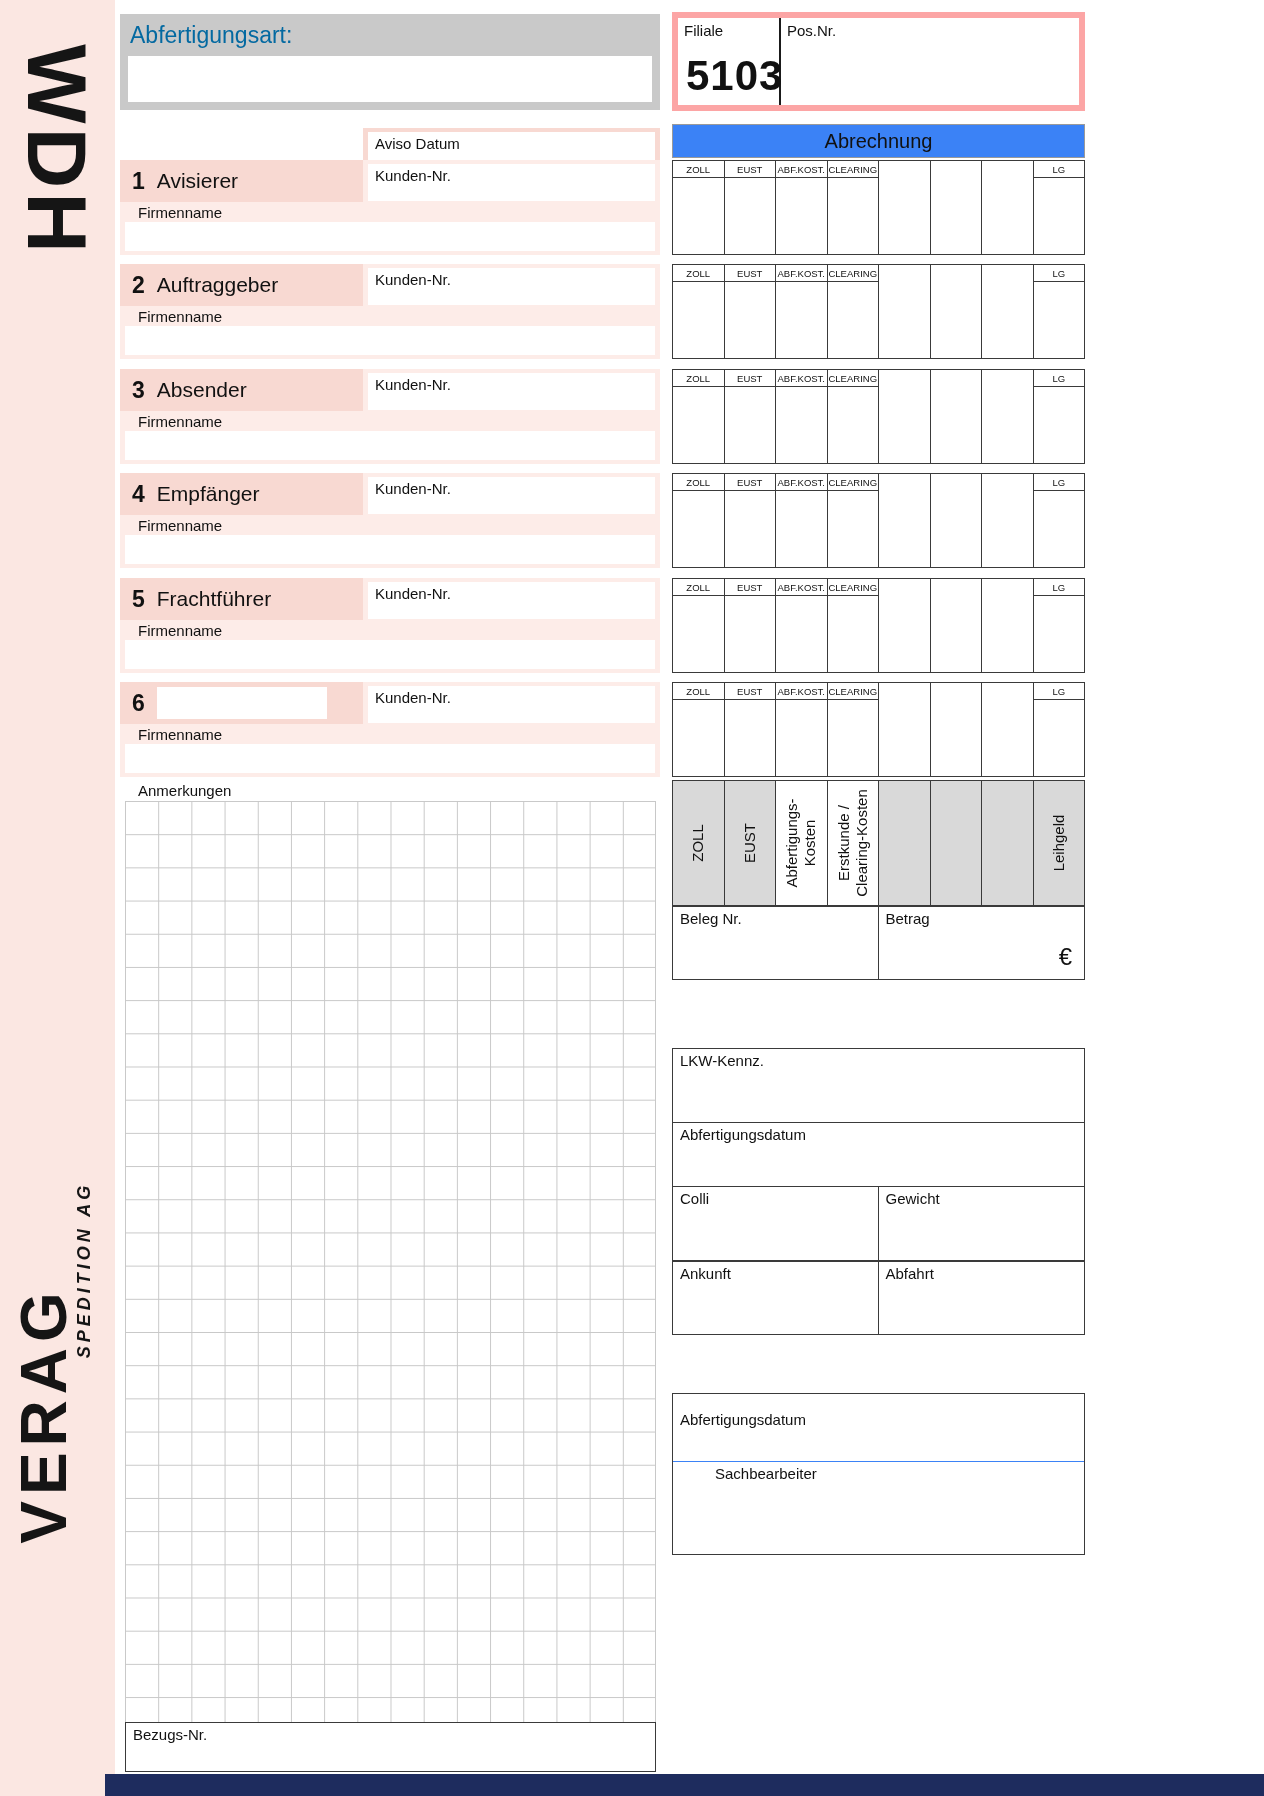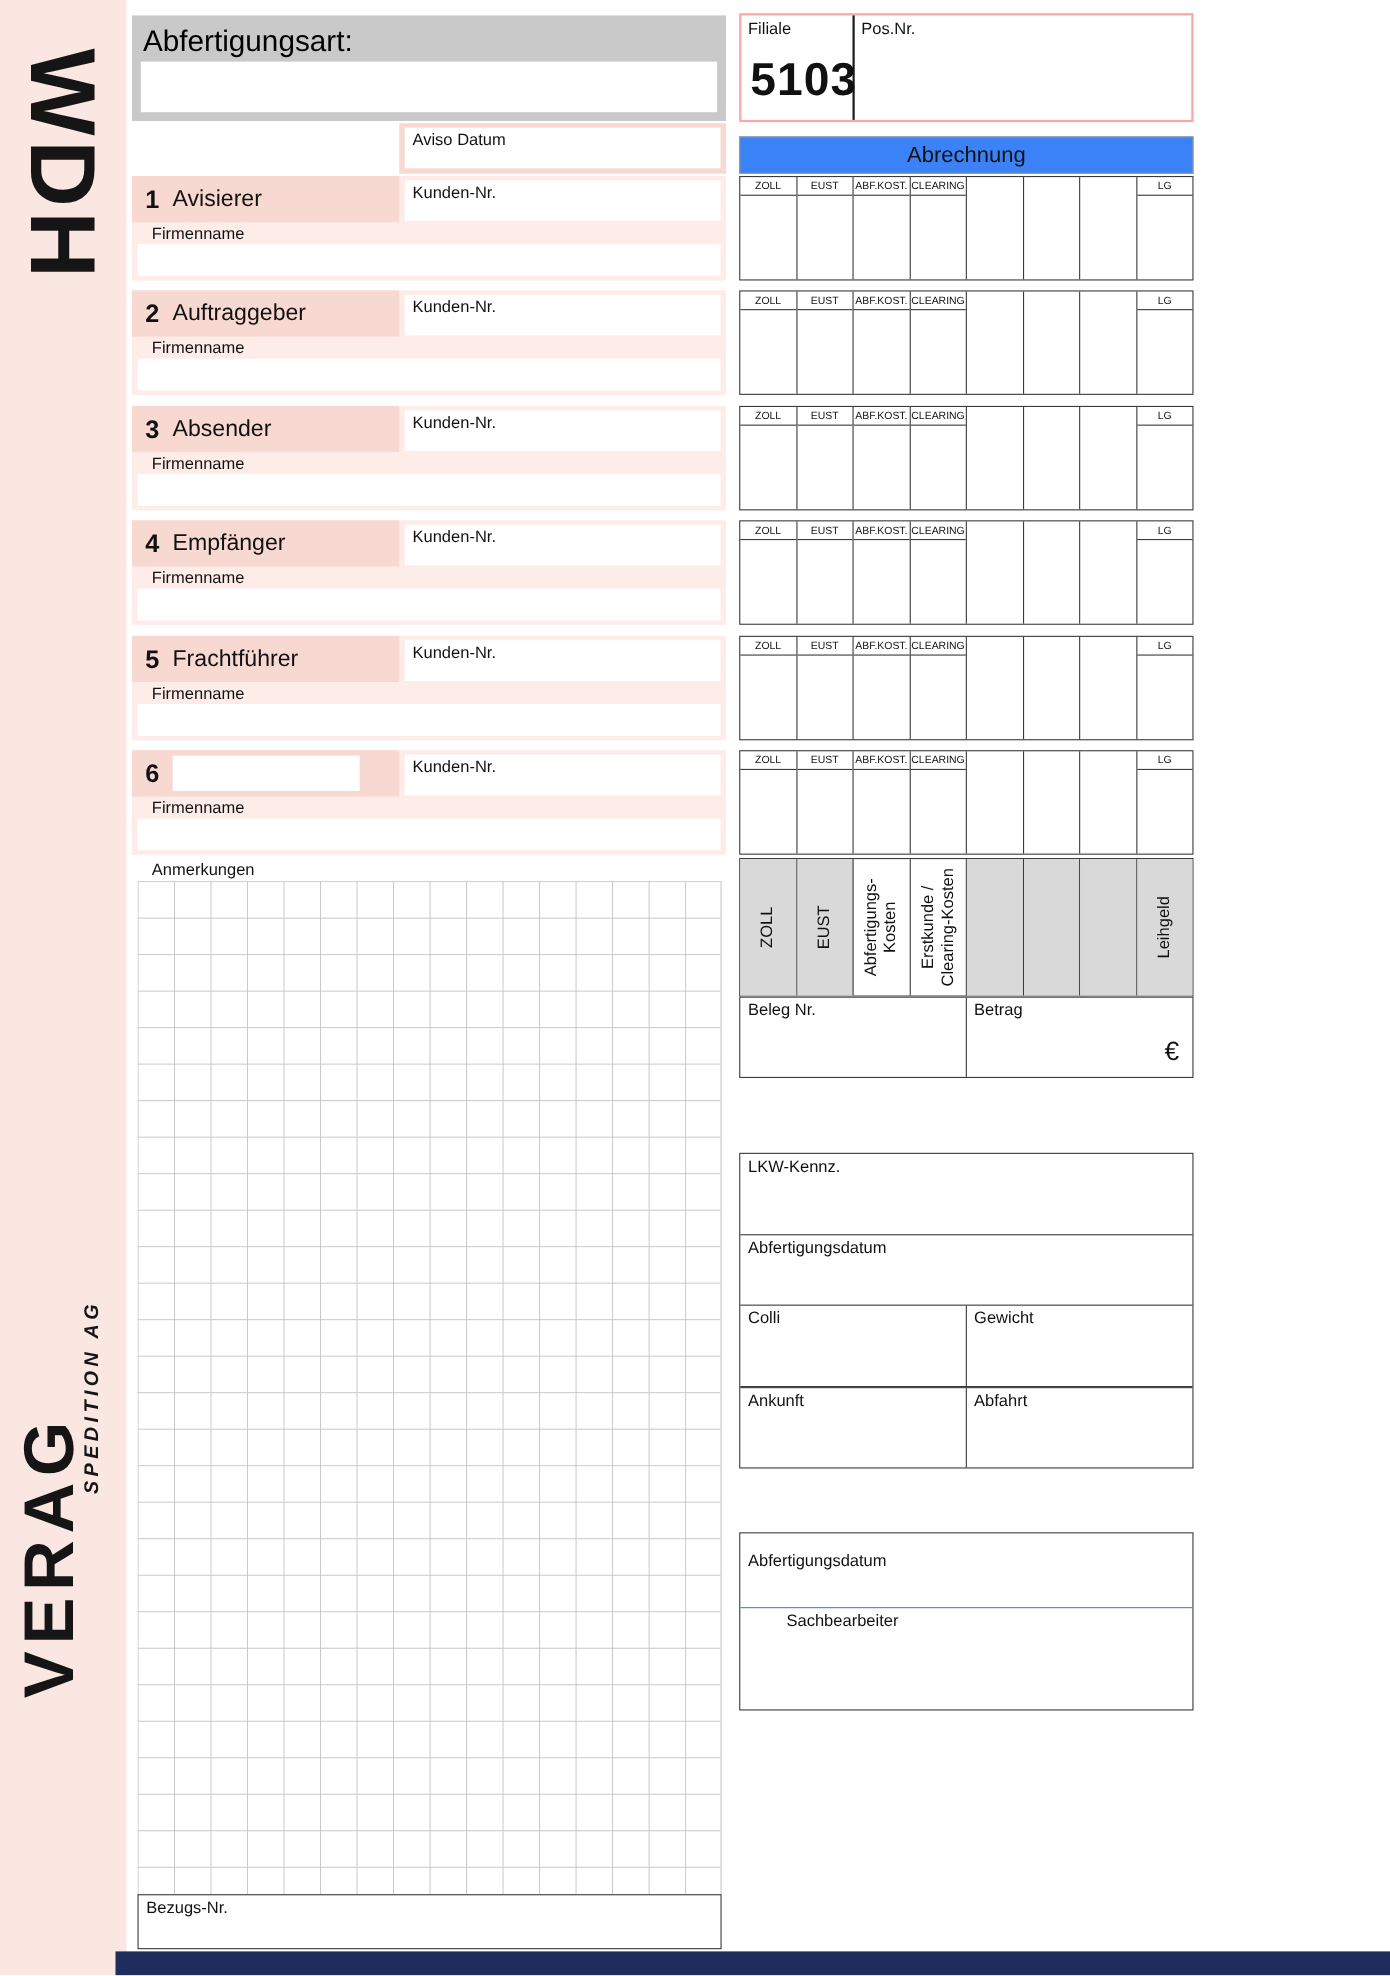--- a/index.html
+++ b/index.html
@@ -16,31 +16,31 @@
                 transform:rotate(-90deg); text-align:center;
                 font-size:64px; font-weight:bold; letter-spacing:6px; color:#151515; }
   .sped-wrap { position:absolute; left:-22px; top:1258px; width:215px; height:24px;
                transform:rotate(-90deg); text-align:center;
                font-size:18px; font-weight:bold; font-style:italic; letter-spacing:4px; color:#151515; }
 
   .navybar { position:absolute; left:105px; top:1774px; width:1159px; height:22px; background:#1e2c5e; }
 
   
   .abf-box { position:absolute; left:120px; top:14px; width:540px; height:96px; background:#c9c9c9; }
-  .abf-label { position:absolute; left:10px; top:8px; font-size:27px; color:#000000;text-align:right; }
+  .abf-label { position:absolute; left:10px; top:8px; font-size:23px; color:#0369a1;text-align:right; }
   .abf-input { position:absolute; left:8px; right:8px; top:42px; bottom:8px; background:#fff; }
 
   .filiale-wrap { position:absolute; left:672px; top:12px; width:413px; height:99px;
-                  border:2px solid #fca5a5; display:flex; background:#fff; }
+                  border:6px solid #fca5a5; display:flex; background:#fff; }
   .filiale-cell { width:103px; border-right:2px solid #1a1a1a; position:relative; }
   .posnr-cell { flex:1; position:relative; }
   .small-label { position:absolute; left:6px; top:4px; font-size:15px; color:#111; }
   .filiale-value { position:absolute; left:8px; top:34px; font-size:42px; font-weight:bold; letter-spacing:1px; }
 
-  .aviso { position:absolute; left:363px; top:112px; width:297px; height:46px; background:#f8d9d2; }
+  .aviso { position:absolute; left:363px; top:128px; width:297px; height:46px; background:#f8d9d2; }
   .aviso-inner { position:absolute; left:5px; top:4px; right:5px; bottom:5px; background:#fff; }
   .field-label { display:inline-block; padding:3px 0 0 7px; font-size:15px; color:#111; }
 
   .abrechnung { position:absolute; left:672px; top:124px; width:413px; height:34px;
                 background:#3b82f6; border:1px solid #9a9a9a; text-align:center;
                 line-height:32px; font-size:20px; color:#111; }
 
   
   .party { position:absolute; left:120px; width:540px; height:95px; background:#fdece8; }
   .pstrip { position:absolute; left:0; top:0; width:243px; height:42px; background:#f8d9d2;

